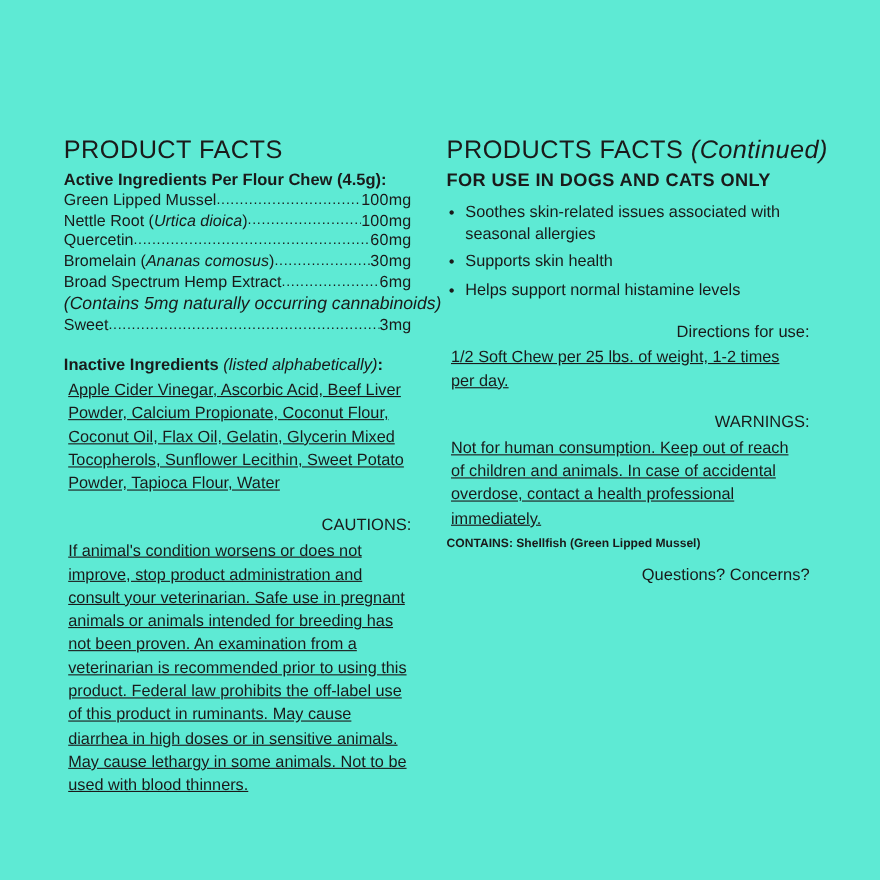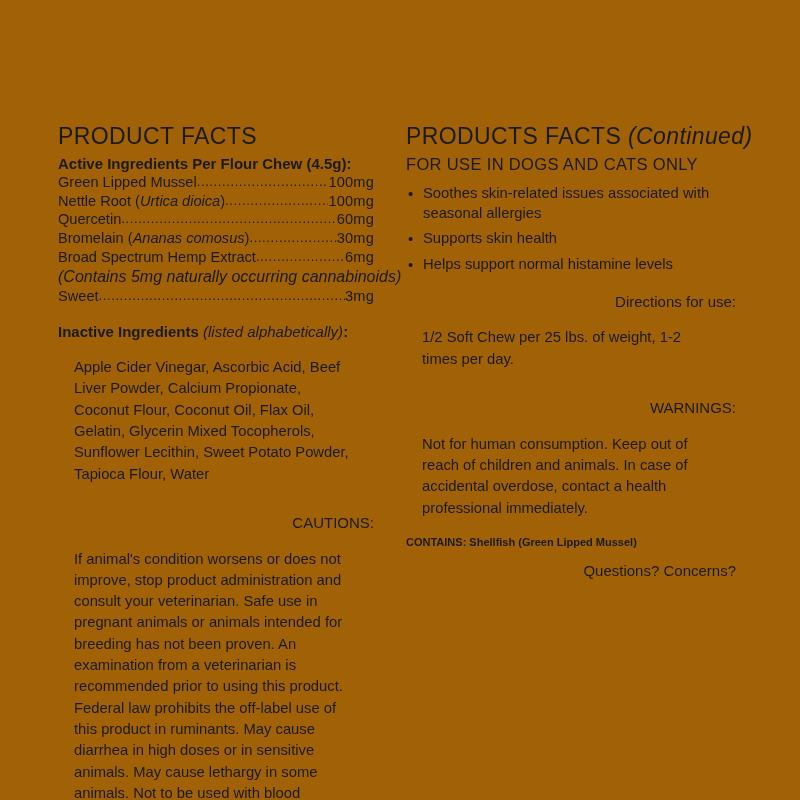--- a/index.html
+++ b/index.html
@@ -12,21 +12,21 @@
     height: 800px;
     font-family: "Liberation Sans", sans-serif;
     color: #1a1a1a;
     position: relative;
     overflow: hidden;
   }
 
   .label-sheet {
     position: absolute;
     inset: 0;
-    background: #a16207;
+    background: #5eead4;
   }
 
   .col {
     position: absolute;
     top: 124px;
   }
   .col-left  { left: 58px;  width: 316px; }
   .col-right { left: 406px; width: 330px; }
 
   
@@ -45,21 +45,21 @@
   .sub-head-bold {
     font-size: 15px;
     font-weight: 700;
     line-height: 1.18;
     margin: 0;
   }
   .sub-head-bold .norm { font-weight: 400; font-style: italic; }
 
   .use-head {
     font-size: 16.5px;
-    font-weight: 400;
+    font-weight: 700;
     letter-spacing: 0.35px;
     line-height: 1.2;
     margin: 0 0 9px 0;
     white-space: nowrap;
   }
 
   .section-head {
     font-size: 15px;
     font-weight: 400;
     line-height: 1.25;
@@ -100,21 +100,22 @@
     font-style: italic;
     line-height: 1.25;
     margin: 0;
     white-space: nowrap;
   }
 
   
   .body-copy {
     font-size: 14.8px;
     line-height: 1.44;
-    margin: 16px;
+    margin: 4px;
+    text-decoration: underline;
   }
   .gap-lg { height: 18px; }
   .gap-md { height: 13px; }
 
   
   .bullets {
     margin: 0;
     padding: 0;
     list-style: none;
   }

